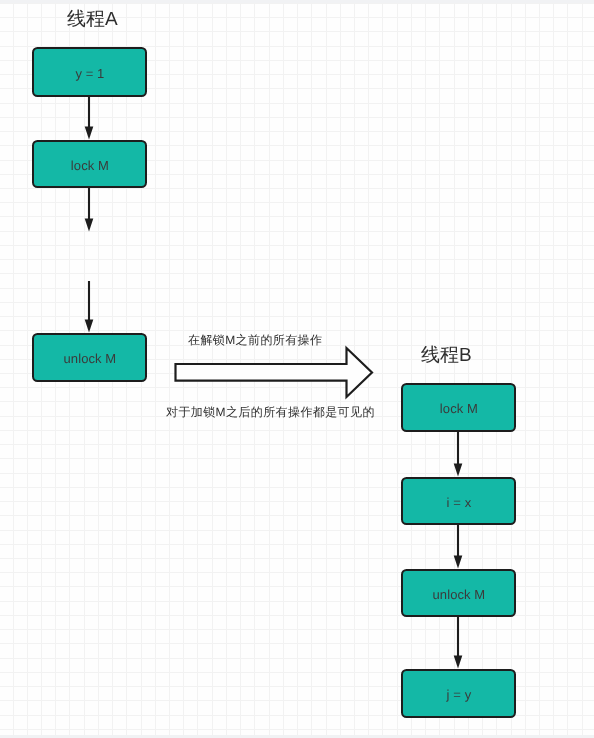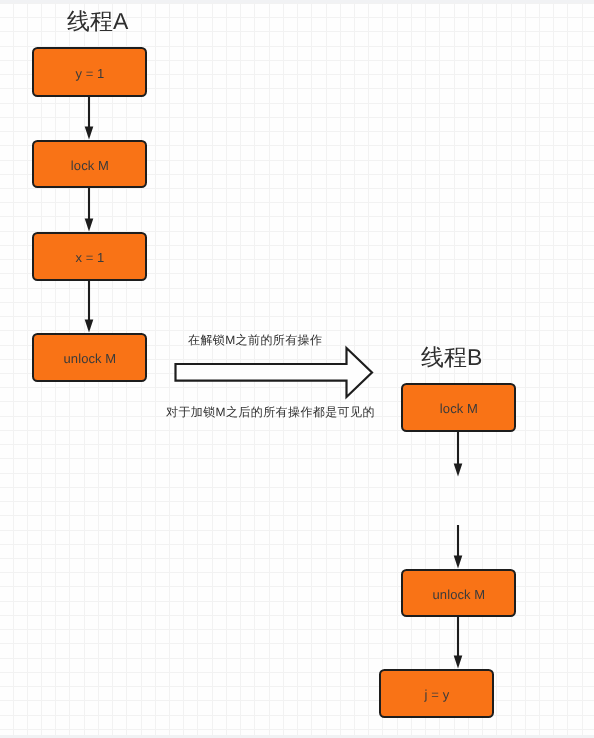--- a/index.html
+++ b/index.html
@@ -5,25 +5,25 @@
 <style>
   html,body{margin:0;padding:0;}
   body{width:594px;height:738px;overflow:hidden;background:#fefefe;
        font-family:"Liberation Sans",sans-serif;
        -webkit-font-smoothing:antialiased;text-rendering:geometricPrecision;}
   #canvas{position:relative;width:594px;height:738px;overflow:hidden;
           will-change:transform;transform:translateZ(0);}
   .grid{position:absolute;left:0;top:0;}
   .edge{position:absolute;left:0;width:594px;height:3px;background:#f1f2f4;}
   .node{position:absolute;box-sizing:border-box;border:2.2px solid #1d1d1d;
-        border-radius:5.5px;background:#f97316;display:flex;align-items:center;
+        border-radius:5.5px;background:#14b8a6;display:flex;align-items:center;
         justify-content:center;}
   .node span{font-size:13px;color:#3b3b3b;letter-spacing:0.1px;margin-left:0.8px;
              white-space:nowrap;position:relative;top:1px;}
-  .lane-title{position:absolute;font-size:23px;color:#2e2e2e;white-space:nowrap;}
+  .lane-title{position:absolute;font-size:19px;color:#2e2e2e;white-space:nowrap;}
   .note{position:absolute;font-size:12px;color:#2e2e2e;white-space:nowrap;
         letter-spacing:0.4px;}
   #connectors{position:absolute;left:0;top:0;}
 </style>
 </head>
 <body>
 
 <div id="canvas">
 
   <svg class="grid" width="594" height="738">
@@ -35,34 +35,34 @@
 
   <div class="lane-title" style="left:67px;top:6px">线程A</div>
   <div class="lane-title" style="left:421px;top:342px">线程B</div>
 
   <div class="node" style="left:32px;top:47px;width:115px;height:50px">
       <span>y = 1</span>
     </div>
   <div class="node" style="left:32px;top:140px;width:115px;height:48px">
       <span>lock M</span>
     </div>
-  <div class="node" style="left:32px;top:232px;width:115px;height:49px">
-      <span>x = 1</span>
-    </div>
   <div class="node" style="left:32px;top:333px;width:115px;height:49px">
       <span>unlock M</span>
     </div>
 
   <div class="node" style="left:401px;top:383px;width:115px;height:49px">
       <span>lock M</span>
     </div>
+  <div class="node" style="left:401px;top:477px;width:115px;height:48px">
+      <span>i = x</span>
+    </div>
   <div class="node" style="left:401px;top:569px;width:115px;height:48px">
       <span>unlock M</span>
     </div>
-  <div class="node" style="left:379px;top:669px;width:115px;height:49px">
+  <div class="node" style="left:401px;top:669px;width:115px;height:49px">
       <span>j = y</span>
     </div>
 
   <svg id="connectors" width="594" height="738">
     <g stroke="#1d1d1d" stroke-width="2.1" fill="none">
       <line x1="89" y1="97" x2="89" y2="128"></line>
       <line x1="89" y1="188" x2="89" y2="220"></line>
       <line x1="89" y1="281" x2="89" y2="321"></line>
       <line x1="458" y1="432" x2="458" y2="465"></line>
       <line x1="458" y1="525" x2="458" y2="557"></line>

